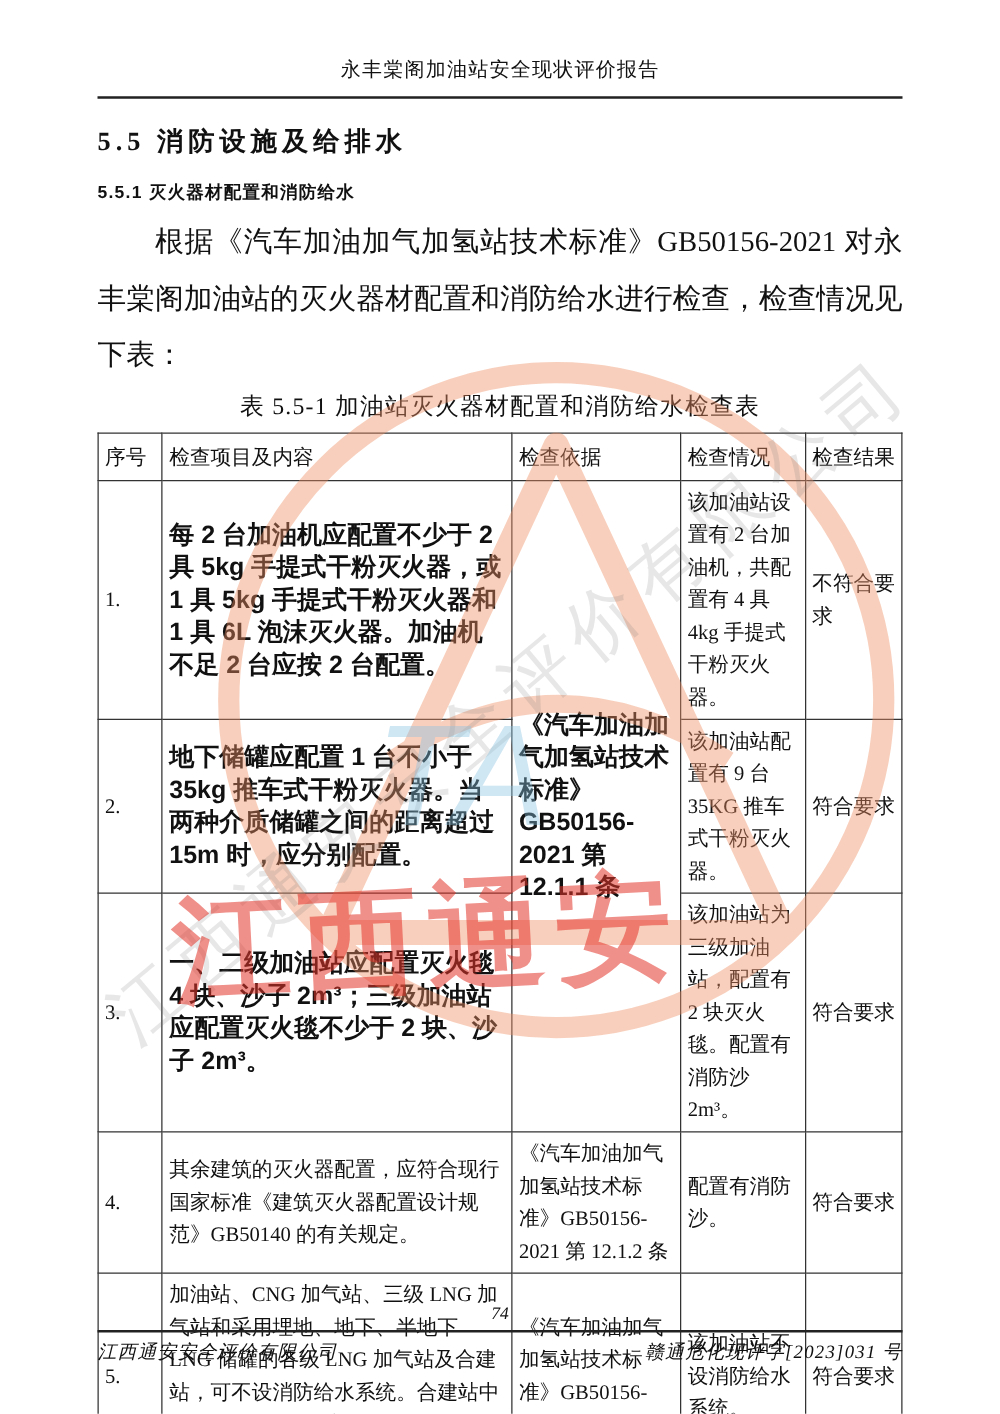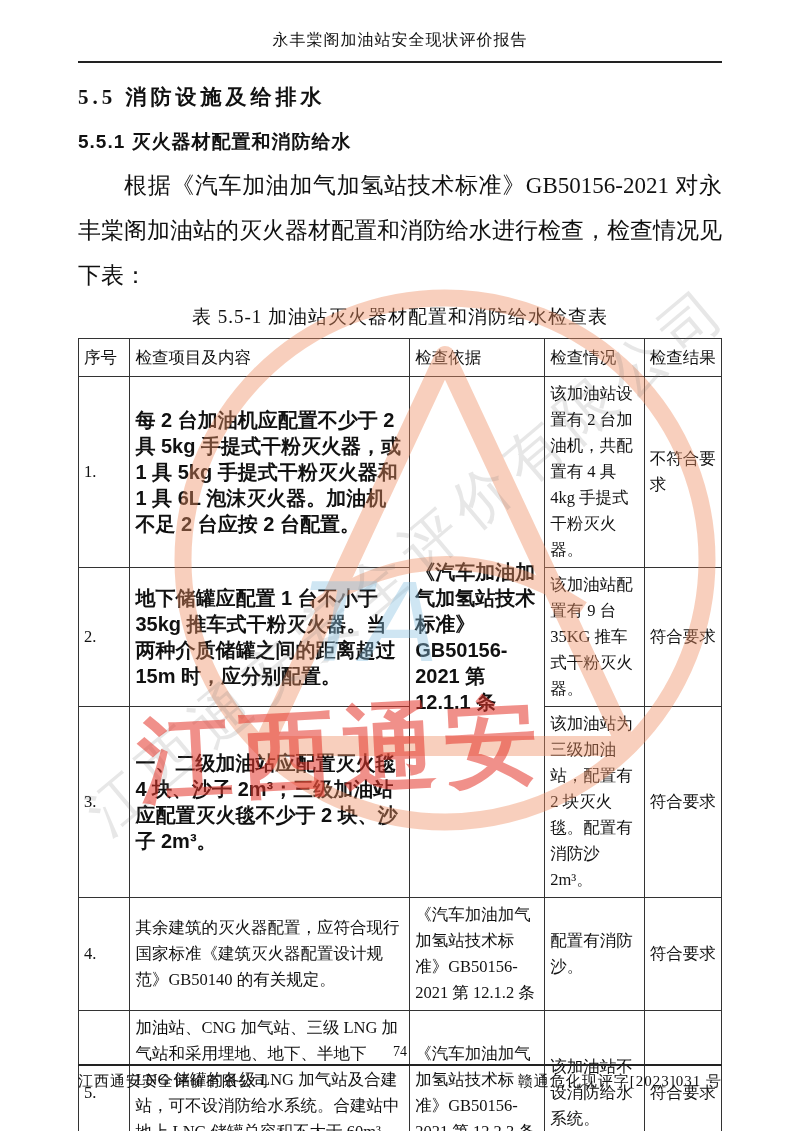--- a/index.html
+++ b/index.html
@@ -6,32 +6,32 @@
   html, body { background: #ffffff; }
   body {
     width: 800px; height: 1131px;
     position: relative;
     font-family: "Liberation Serif", "DejaVu Serif", serif;
     color: #111;
     overflow: hidden;
   }
   .content { position: relative; z-index: 1; padding: 0 78px; }
 
-  .doc-header { text-align: center; padding-top: 30px; font-size: 16px; letter-spacing: 1px; }
+  .doc-header { text-align: center; padding-top: 46px; font-size: 16px; letter-spacing: 1px; }
   .header-rule { border: none; border-top: 2px solid #222; margin: 10px 0 0 0; }
 
   .h1 {
     margin-top: 20px;
     font-size: 21px; font-weight: bold;
     font-family: "Liberation Serif", "DejaVu Serif", serif;
     letter-spacing: 4px;
   }
   .h2 {
     margin-top: 18px;
-    font-size: 19px; font-weight: bold;
+    font-size: 14px; font-weight: bold;
     font-family: "Liberation Sans", "DejaVu Sans", sans-serif;
     letter-spacing: 1px;
   }
   .para {
     margin-top: 8px;
     font-size: 23px;
     line-height: 45px;
     text-align: justify;
     text-indent: 2em;
   }
@@ -62,21 +62,21 @@
   col.c-situation { width: 15.5%; }
   col.c-result { width: 12%; }
   tr.r1 td { height: 108px; }
   tr.r2 td { height: 80px; }
   tr.r3 td { height: 88px; }
   tr.r4 td { height: 74px; }
   tr.r5 td { height: 90px; }
   .bold-cell { font-weight: bold; font-family: "Liberation Sans", "DejaVu Sans", sans-serif; font-size: 20px; }
   td.basis-cell { line-height: 28px; }
 
-  .doc-footer { position: absolute; left: 78px; right: 78px; bottom: 40px; z-index: 1; }
+  .doc-footer { position: absolute; left: 78px; right: 78px; bottom: 40px; z-index: 1; font-style: italic; }
   .page-number { text-align: center; font-size: 14px; margin-bottom: 4px; }
   .footer-rule { border: none; border-top: 2px solid #222; margin: 0 0 6px 0; }
   .footer-row { display: flex; justify-content: space-between; font-size: 15px; letter-spacing: 1px; }
 
   
   .watermark { position: absolute; inset: 0; z-index: 5; pointer-events: none; }
   .stamp { position: absolute; left: 163px; top: 278px; width: 565px; height: 565px; opacity: 0.42; }
   .wm-diagonal {
     position: absolute; left: 408px; top: 560px;
     transform: translate(-50%, -50%) rotate(-40deg);

